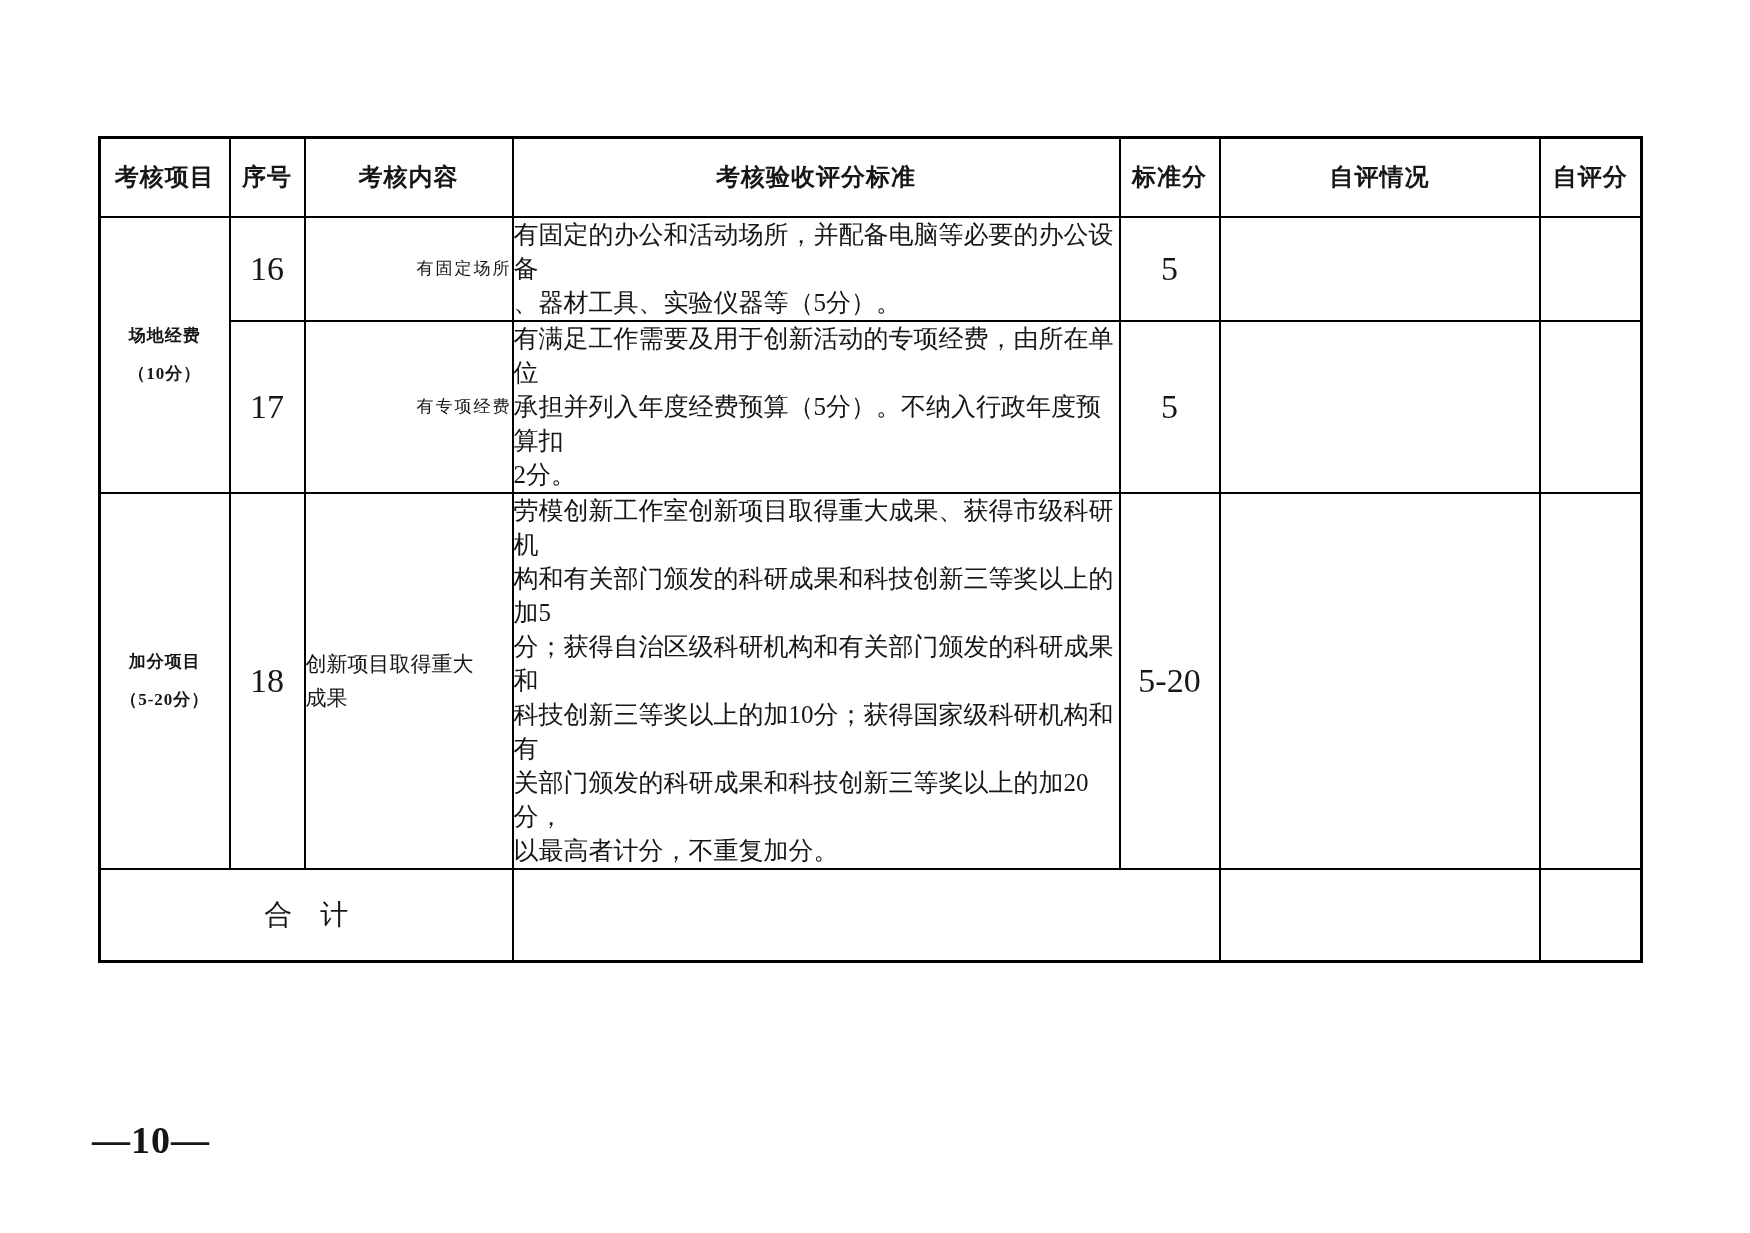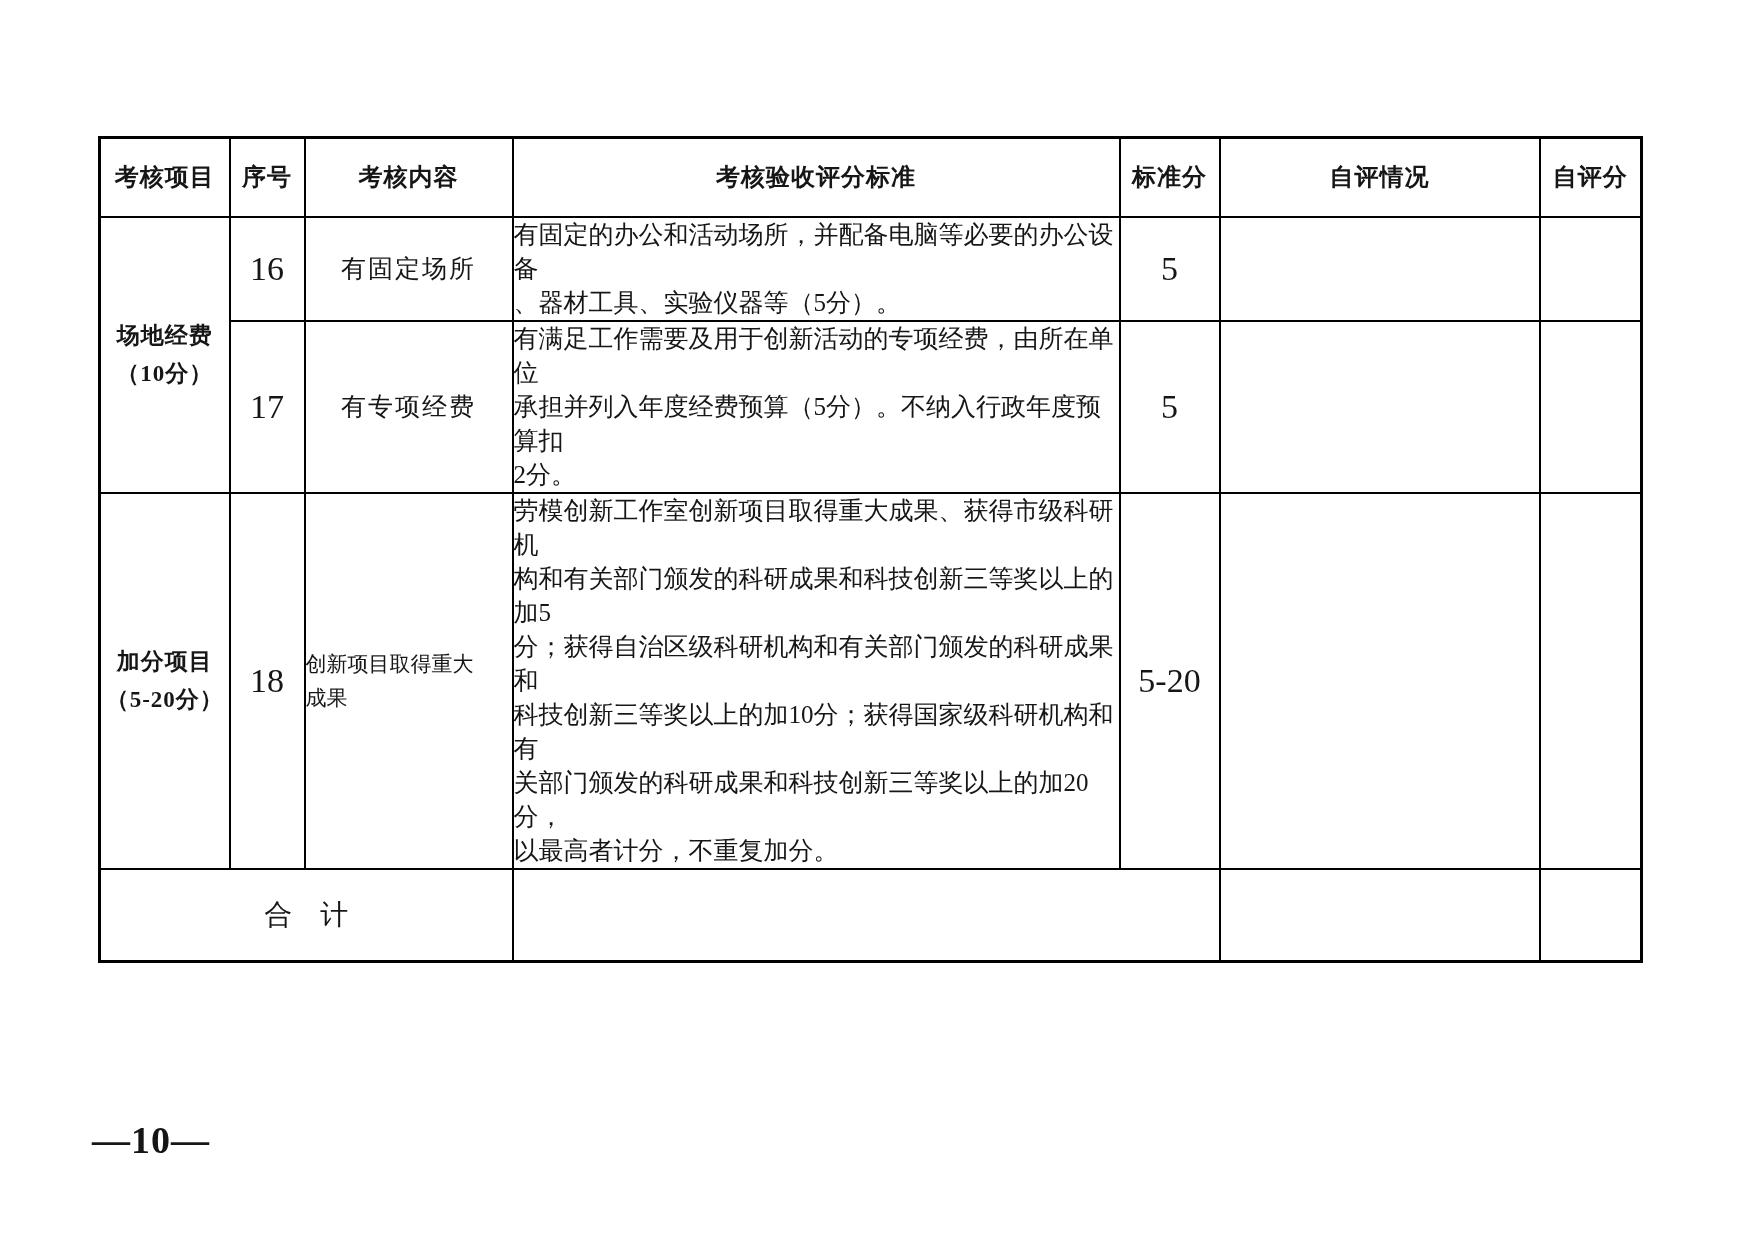--- a/index.html
+++ b/index.html
@@ -31,33 +31,33 @@
     font-weight: bold;
     font-size: 24px;
     text-align: center;
     letter-spacing: 1px;
   }
   .num {
     font-size: 34px;
     text-align: center;
   }
   .content-cell {
-    font-size: 25px;
-    text-align: center;
+    font-size: 17px;
+    text-align: right;
     letter-spacing: 2px;
   }
   .content-left {
     font-size: 21px;
     text-align: left;
     padding: 4px 4px 4px 6px;
     white-space: pre-line;
     line-height: 34px;
   }
   .cat {
-    font-size: 23px;
+    font-size: 17px;
     font-weight: bold;
     text-align: center;
     white-space: pre-line;
     line-height: 38px;
     letter-spacing: 1px;
   }
   .std {
     font-size: 25px;
     line-height: 34px;
     text-align: left;

